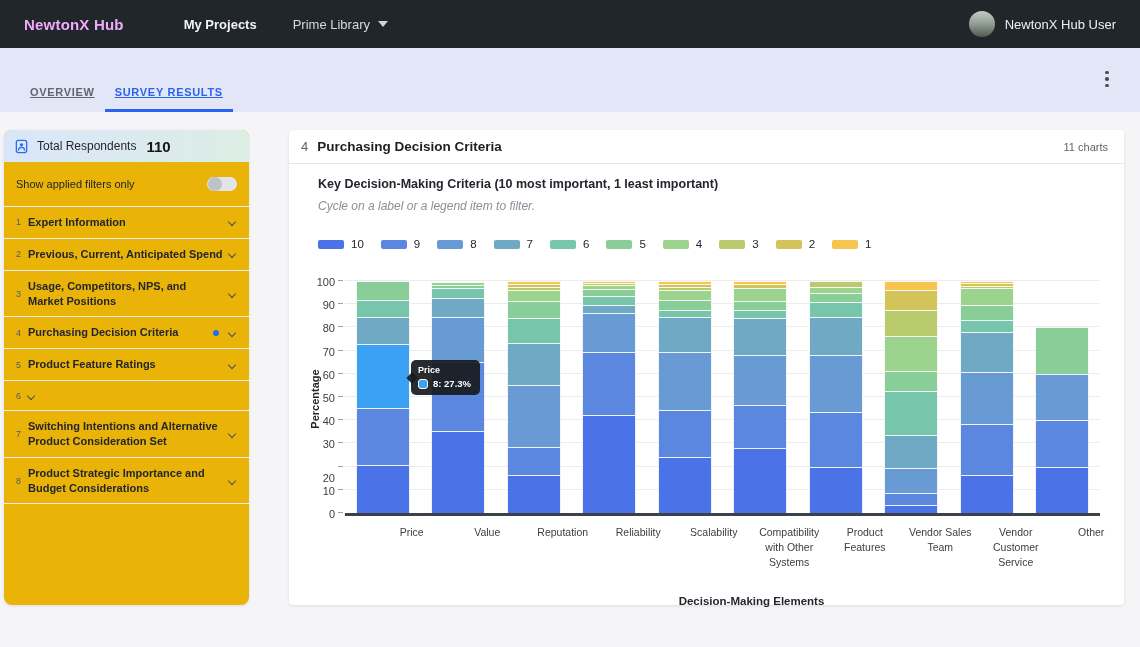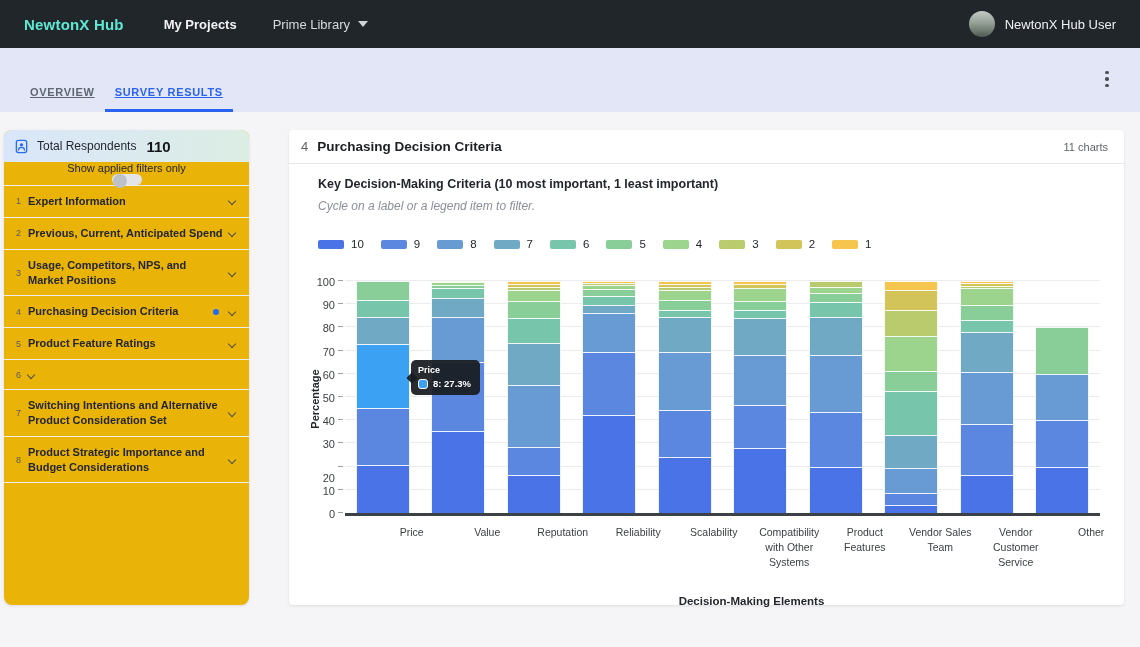--- a/index.html
+++ b/index.html
@@ -10,22 +10,22 @@
     position:relative;
     overflow:hidden;
     color:#202228;
   }
   
   .app-header {
     position:absolute; top:0; left:0; right:0; height:48px;
     background:#21262b; display:flex; align-items:center;
     padding:0 24px; z-index:10;
   }
-  .brand { color:#5eead4; font-size:15px; font-weight:bold; letter-spacing:.2px; }
-  .nav { display:flex; align-items:center; margin-left:40px; gap:36px; }
+  .brand { color:#f0abfc; font-size:15px; font-weight:bold; letter-spacing:.2px; }
+  .nav { display:flex; align-items:center; margin-left:60px; gap:36px; }
   .nav-item { color:#f2f3f5; font-size:13px; font-weight:bold; cursor:pointer; display:flex; align-items:center; gap:8px; }
   .nav-item.dim { color:#d6dae0; font-weight:normal; }
   .caret-down { width:0; height:0; border-left:5px solid transparent; border-right:5px solid transparent; border-top:6px solid #cfd3d8; }
   .header-right { margin-left:auto; display:flex; align-items:center; gap:10px; }
   .avatar { width:26px; height:26px; border-radius:50%;
     background:linear-gradient(180deg,#c4c9c4 0%,#97a198 45%,#4e5a50 100%); }
   .username { color:#eef0f2; font-size:13px; }
 
   
   .tab-band { position:absolute; top:48px; left:0; right:0; height:64px; background:#e3e6f7; }
@@ -40,22 +40,22 @@
   
   .content { position:absolute; top:112px; left:0; right:0; bottom:0; background:#f5f5f7; }
 
   
   .sidebar-card { position:absolute; left:4px; top:18px; width:245px; height:475px;
     background:#eab308; border-radius:8px; box-shadow:0 1px 3px rgba(20,24,40,.10); overflow:hidden; }
   .respondents-banner { height:32px; display:flex; align-items:center; gap:8px; padding:0 10px;
     background:linear-gradient(90deg,#d9e6fa 0%,#dceee4 100%); }
   .respondents-label { font-size:12px; color:#23262d; }
   .respondents-value { font-size:15px; font-weight:bold; color:#15171c; margin-left:2px; }
-  .filters-row { height:24px; display:flex; align-items:center; justify-content:space-between;
-    padding:0 12px; border-bottom:1px solid #ededef;flex-direction:column; }
+  .filters-row { height:45px; display:flex; align-items:center; justify-content:space-between;
+    padding:0 12px; border-bottom:1px solid #ededef; }
   .filters-label { font-size:11px; color:#23262d; }
   .toggle { width:30px; height:14px; border-radius:8px; background:#e3e4e8; position:relative; cursor:pointer; }
   .toggle .knob { position:absolute; left:1px; top:0; width:14px; height:14px; border-radius:50%; background:#bdc1c8; }
   .sb-row { display:flex; align-items:center; padding:8px 12px; border-bottom:1px solid #ededef; min-height:30px; cursor:pointer; }
   .sb-num { width:12px; font-size:9px; color:#555a63; flex:none; }
   .sb-label { flex:1; font-size:11px; font-weight:bold; color:#23262d; line-height:1.35; padding-right:6px; }
   .sb-dot { width:6px; height:6px; border-radius:50%; background:#1d6bff; margin-right:10px; flex:none; }
   .chevron { width:6px; height:6px; border-right:1.6px solid #4a4f55; border-bottom:1.6px solid #4a4f55;
     transform:rotate(45deg); margin-right:2px; flex:none; }
 

